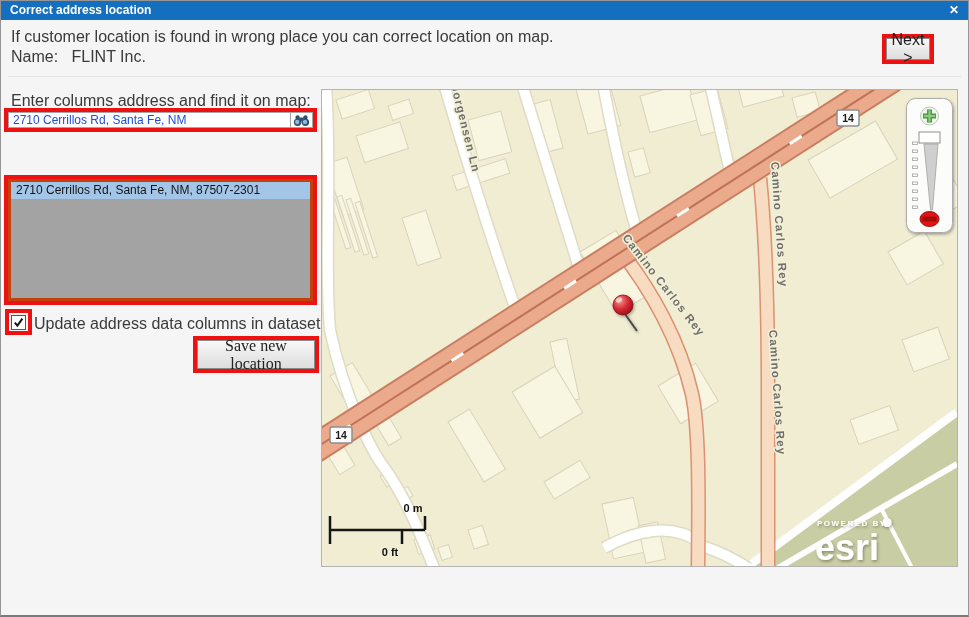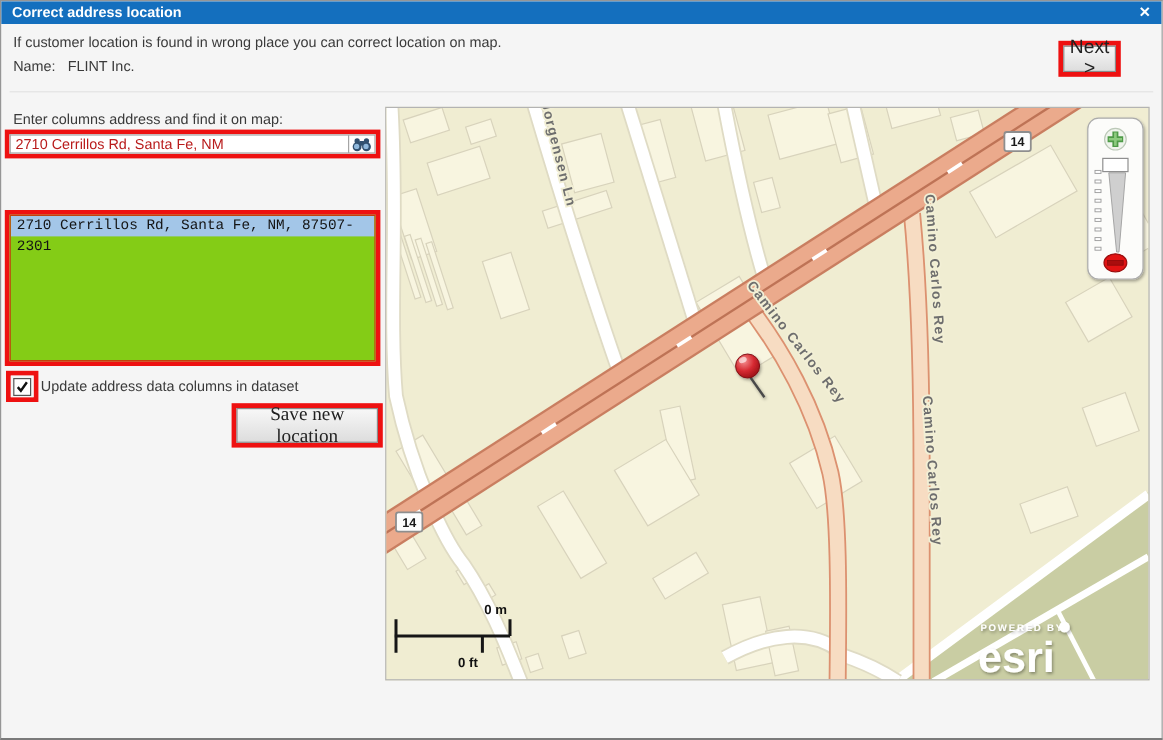--- a/index.html
+++ b/index.html
@@ -2,31 +2,31 @@
 <html><head>
 <meta charset="utf-8">
 <style>
   html,body{margin:0;padding:0;background:#cfcfcf;font-family:"Liberation Sans",sans-serif;}
   .window{position:relative;width:969px;height:617px;background:#F5F5F5;
     border:1px solid #969696;border-bottom:2px solid #7A7A7A;box-sizing:border-box;overflow:hidden;}
   .titlebar{position:absolute;left:0;top:0;width:100%;height:19px;background:#146FBE;color:#fff;
     font-size:12px;font-weight:bold;line-height:19px;padding-left:9px;box-sizing:border-box;}
   .close-x{position:absolute;right:7px;top:0;width:14px;height:19px;color:#fff;font-size:12px;
     font-weight:bold;line-height:19px;text-align:center;cursor:pointer;}
-  .txt{position:absolute;font-size:12px;color:#3A3A3A;}
+  .txt{position:absolute;font-size:16px;color:#3A3A3A;}
   .divider{position:absolute;left:7px;right:7px;top:75px;border-top:1px solid #E3E3E3;}
   .redbox{position:absolute;border:4px solid #EE1111;box-sizing:border-box;}
   .btn{background:linear-gradient(#F7F7F7,#DDDDDD);border:1px solid #8A8A8A;font-size:16px;
     color:#222;font-family:"Liberation Sans",sans-serif;display:flex;align-items:center;justify-content:center;}
   .addr-row{display:flex;width:100%;height:100%;}
   .addr-input{flex:1;border:1px solid #A5A5A5;border-right:none;background:#fff;font-size:12px;
-    padding:0 0 0 4px;font-family:"Liberation Sans",sans-serif;color:#b91c1c;outline:none;box-sizing:border-box;}
+    padding:0 0 0 4px;font-family:"Liberation Sans",sans-serif;color:#1d4ed8;outline:none;box-sizing:border-box;}
   .find-btn{width:23px;border:1px solid #A5A5A5;background:#fff;display:flex;align-items:center;
     justify-content:center;box-sizing:border-box;cursor:pointer;}
-  .listbox{width:100%;height:100%;background:#84cc16;border:1px solid #c2410c;box-sizing:border-box;overflow:hidden;font-family:Liberation Mono, monospace;}
+  .listbox{width:100%;height:100%;background:#a3a3a3;border:3px solid #c2410c;box-sizing:border-box;overflow:hidden;}
   .list-item{height:17px;line-height:17px;font-size:12px;color:#141414;padding:0 5px;}
   .list-item.sel{background:#A3C6E8;}
   .cbwrap{width:100%;height:100%;display:flex;align-items:center;justify-content:center;background:#F5F5F5;}
   .cbox{width:13px;height:13px;background:#fff;border:1px solid #555;display:flex;align-items:center;justify-content:center;}
   .maparea{position:absolute;left:320px;top:88px;width:635px;height:476px;border:1px solid #B3B3B3;
     background:#F0EDD2;overflow:hidden;}
   .footer{position:absolute;left:0;right:0;top:572px;bottom:0;background:#E2E2E2;border-top:1px solid #C6C6C6;}
   .footer .btn{position:absolute;right:6px;top:10px;width:146px;height:25px;background:#FBFBFB;border:1px solid #909090;}
   .roadlbl{font-size:11.5px;font-weight:bold;fill:#6E6E6E;letter-spacing:1.2px;
     paint-order:stroke;stroke:#F2EFD5;stroke-width:3px;font-family:"Liberation Sans",sans-serif;}

